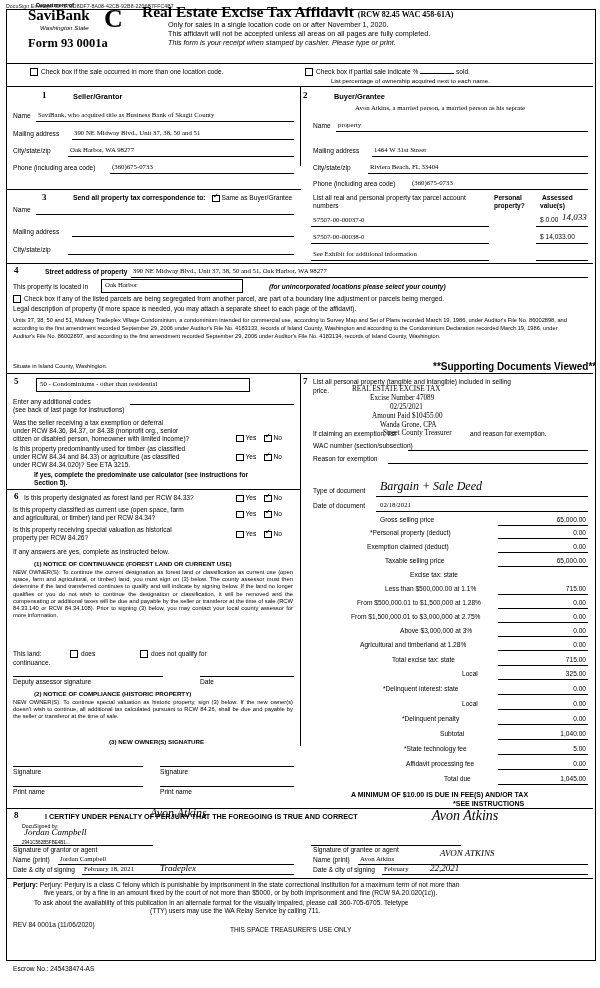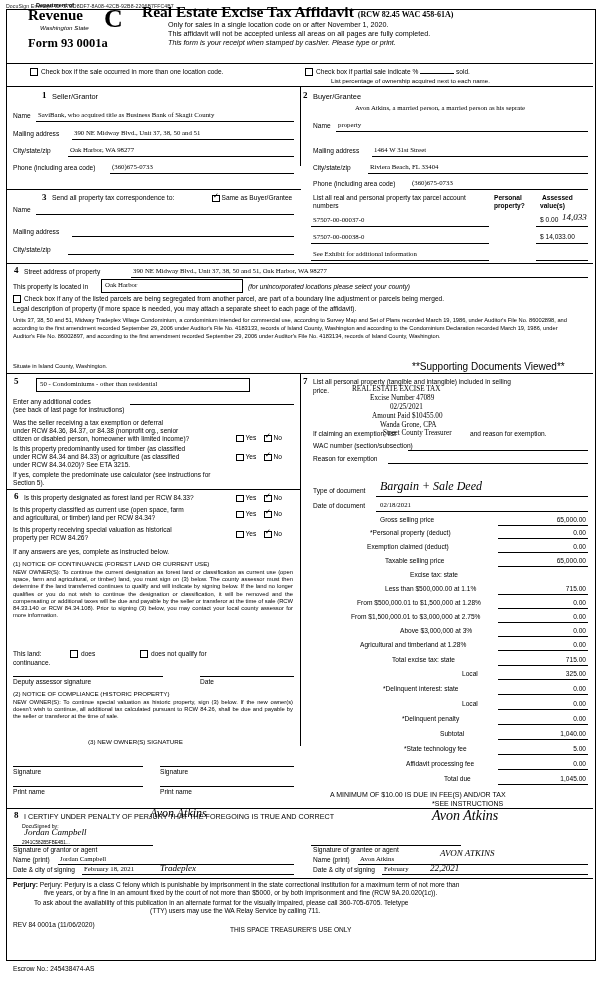--- a/index.html
+++ b/index.html
@@ -15,21 +15,21 @@
   .title small{font-size:8px;font-weight:bold;}
   .sub1{position:absolute;left:168px;top:20px;font-size:7.2px;}
   .sub2{position:absolute;left:168px;top:29px;font-size:7.2px;}
   .sub3{position:absolute;left:168px;top:38px;font-size:7.2px;font-style:italic;}
   .formno{position:absolute;left:28px;top:36px;font-size:12.5px;font-weight:bold;font-family:"Liberation Serif",serif;}
   .hr{position:absolute;border-top:1px solid #000;}
   .cb{display:inline-block;width:6px;height:6px;border:1px solid #000;vertical-align:middle;margin-right:3px;}
   .cbs{display:inline-block;width:5.5px;height:5.5px;border:1px solid #000;vertical-align:middle;margin-right:2px;position:relative;}
   .cbs.x:after{content:"\2713";position:absolute;left:0px;top:-4px;font-size:7px;}
   .t{position:absolute;font-size:6.6px;}
-  .tb{position:absolute;font-size:6.6px;font-weight:normal;}
+  .tb{position:absolute;font-size:6.6px;font-weight:bold;margin-left:21px;}
   .num{position:absolute;font-size:9px;font-weight:bold;font-family:"Liberation Serif",serif;}
   .line{position:absolute;border-bottom:1px solid #000;height:0;}
   .fill{position:absolute;font-size:6.8px;font-family:"Liberation Serif",serif;}
   .box{position:absolute;border:1px solid #000;}
   .right{text-align:right;}
   .hand{font-family:"Liberation Serif",serif;font-style:italic;}
   .sig{position:absolute;font-family:"Liberation Serif",serif;font-style:italic;}
   .legal{position:absolute;font-size:5.7px;line-height:8px;}
   .paras{position:absolute;font-size:5.8px;line-height:7.2px;}
   .moneyrow{position:absolute;font-size:6.6px;}
@@ -38,21 +38,21 @@
 </head>
 <body>
 
 <div class="page">
 
   <div class="envid">DocuSign Envelope ID: 57ED8DF7-8A08-42CB-92B8-2206B7FFC4B7</div>
   <div class="frame"></div>
 
   <div>
     <div class="dept">Department of</div>
-    <div class="rev">Revenue</div>
+    <div class="rev">SaviBank</div>
     <div class="wash">Washington State</div>
     <div class="logo">C</div>
     <div class="title"><span>Real Estate Excise Tax Affidavit</span> <small>(RCW 82.45 WAC 458-61A)</small></div>
     <div class="sub1">Only for sales in a single location code on or after November 1, 2020.</div>
     <div class="sub2">This affidavit will not be accepted unless all areas on all pages are fully completed.</div>
     <div class="sub3">This form is your receipt when stamped by cashier. Please type or print.</div>
     <div class="formno">Form 93 0001a</div>
   </div>
 
   <div class="hr" style="left:7px;top:63px;width:586px;"></div>

